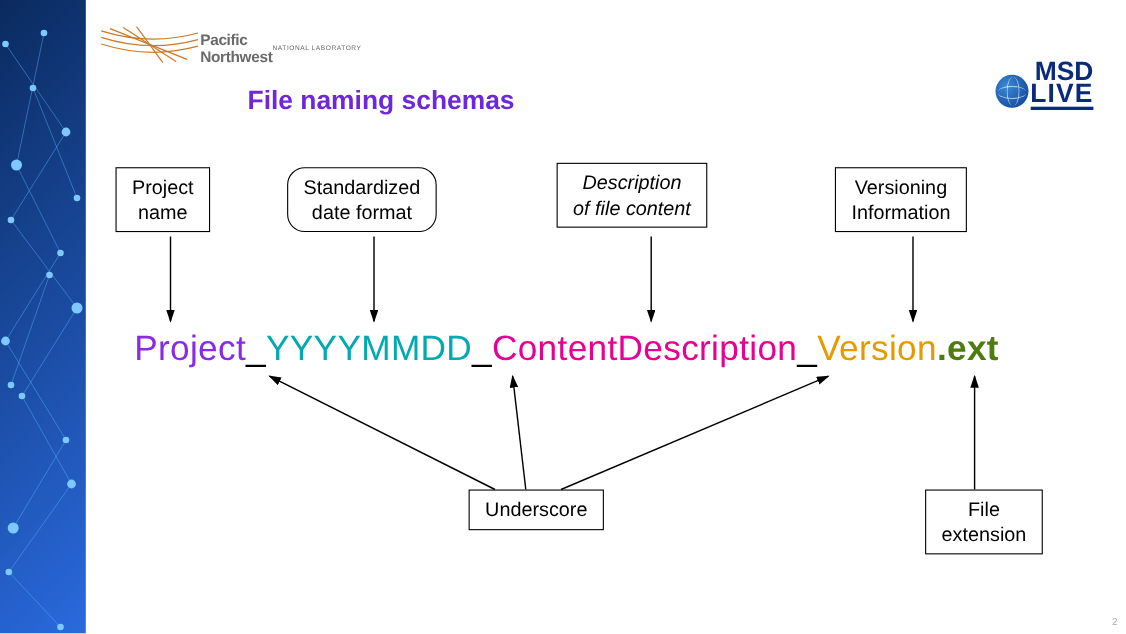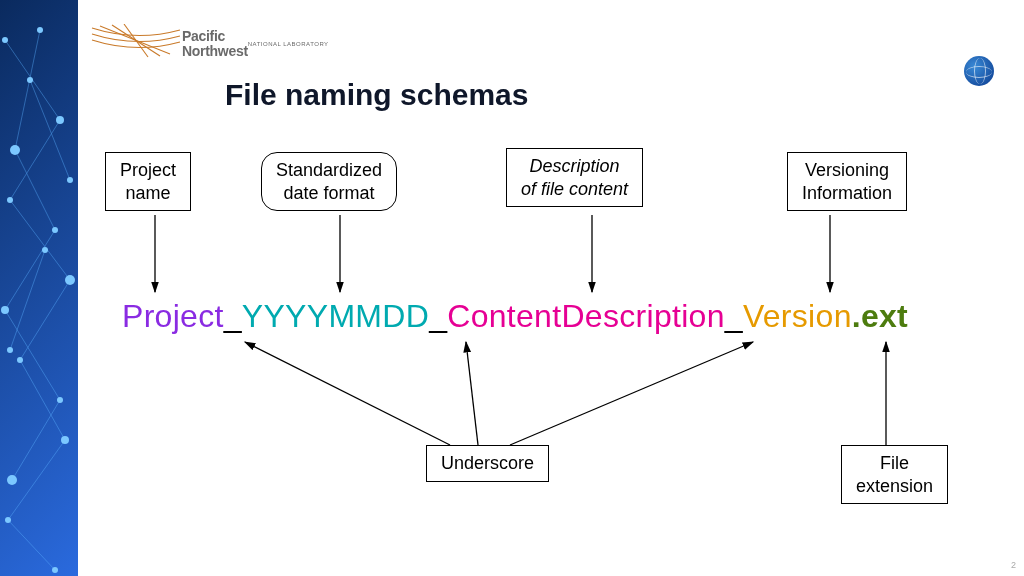--- a/index.html
+++ b/index.html
@@ -40,23 +40,23 @@
       letter-spacing: -0.3px;
     }
     .logo-pnnl-sub {
       font-size: 6px;
       color: #6a6a6a;
       letter-spacing: 0.5px;
     }
     .title {
       position: absolute;
       left: 225px; top: 78px;
-      font-size: 30px;
+      font-size: 24px;
       font-weight: bold;
-      color: #0f172a;
+      color: #6d28d9;
     }
     .logo-msd {
       position: absolute;
       right: 30px; top: 56px;
       display: flex;
       align-items: flex-end;
       gap: 2px;
     }
     .msd-globe {
       width: 30px; height: 30px;
@@ -184,29 +184,33 @@
     <div>Pacific</div>
     <div>Northwest</div>
   </div>
   <div class="logo-pnnl-sub">NATIONAL LABORATORY</div>
 </div>
 
 <h1 class="title">File naming schemas</h1>
 
 <div class="logo-msd">
   <div class="msd-globe"></div>
+  <div class="msd-text">
+    <div class="top">MSD</div>
+    <div class="bot">LIVE</div>
+  </div>
 </div>
 
 <div class="box" style="left:105px; top:152px;">Project
 name</div>
 <div class="box" style="left:261px; top:152px;border-radius:16px;">Standardized
 date format</div>
 <div class="box" style="left:506px; top:148px;font-style:italic;">Description
 of file content</div>
-<div class="box" style="left:759px; top:152px;margin-left:28px;">Versioning
+<div class="box" style="left:759px; top:152px;">Versioning
 Information</div>
 
 <div class="box" style="left:426px; top:445px;">Underscore</div>
 <div class="box" style="left:841px; top:445px;">File
 extension</div>
 
 <div class="filename">
   <span class="seg-project">Project</span><span class="seg-under">_</span><span class="seg-date">YYYYMMDD</span><span class="seg-under">_</span><span class="seg-content">ContentDescription</span><span class="seg-under">_</span><span class="seg-version">Version</span><span class="seg-ext">.ext</span>
 </div>
 

